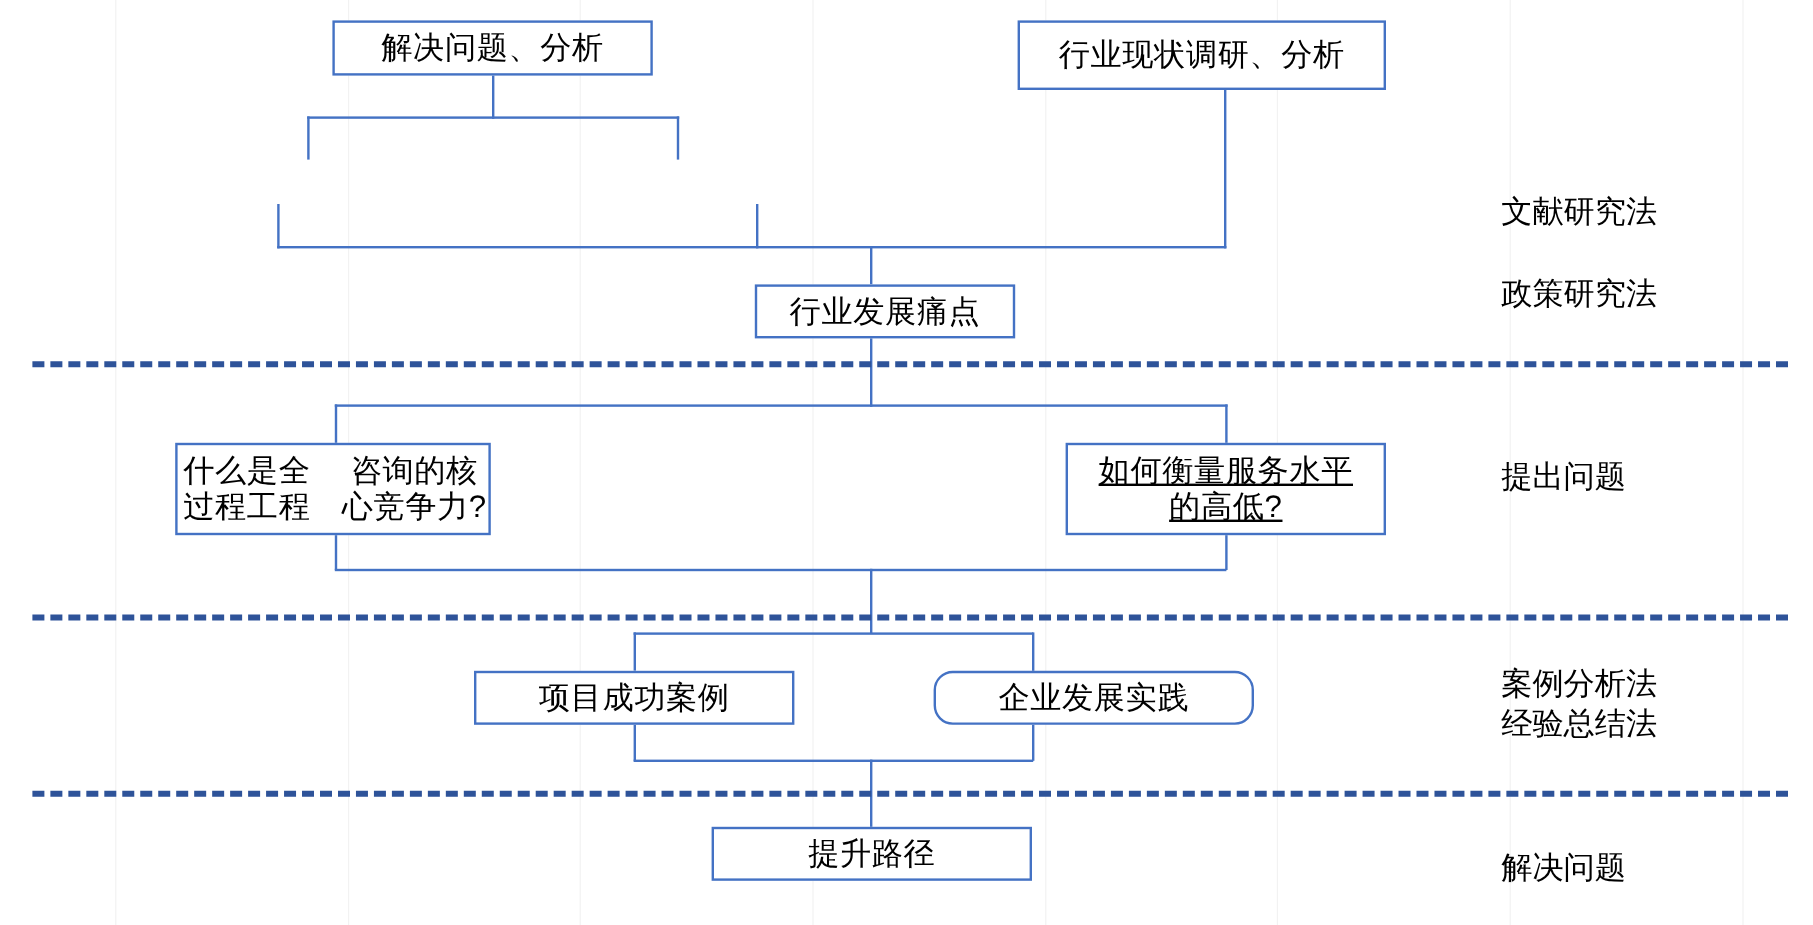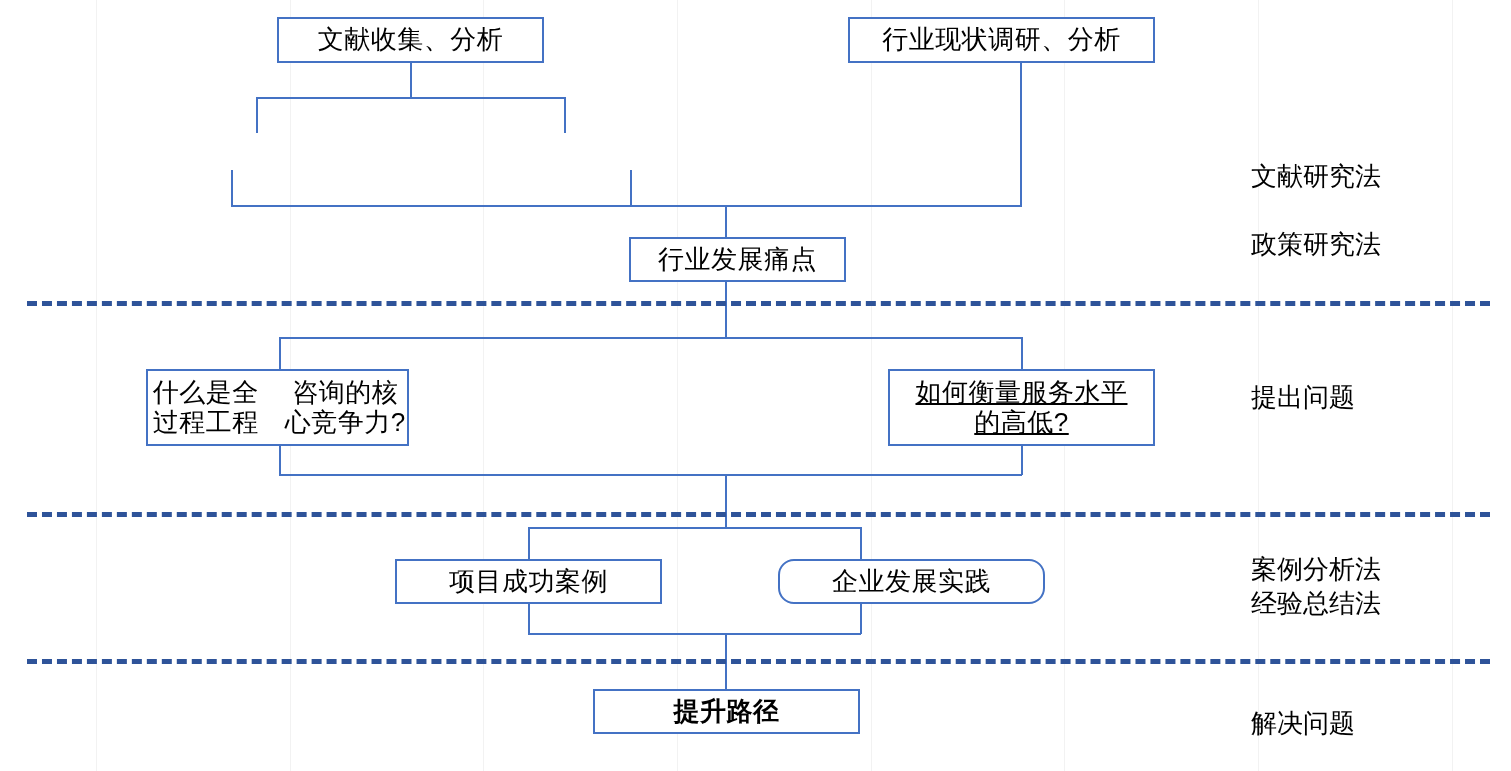--- a/index.html
+++ b/index.html
@@ -113,24 +113,24 @@
   <div class="conn v" style="left:528px; top:604px; height:30px;"></div>
   <div class="conn v" style="left:860px; top:604px; height:30px;"></div>
   <div class="conn h" style="left:528px; top:633px; width:333px;"></div>
   <div class="conn v" style="left:725px; top:633px; height:57px;"></div>
 
   <div class="divider" style="left:27px; top:301px; width:1463px;"></div>
   <div class="divider" style="left:27px; top:512px; width:1463px;"></div>
   <div class="divider" style="left:27px; top:659px; width:1463px;"></div>
 
   <div class="node" style="left:277px; top:17px; width:267px; height:46px;">
-    <span>文献收集、分析</span>
+    <span>解决问题、分析</span>
   </div>
 
-  <div class="node" style="left:848px; top:17px; width:307px; height:46px;">
+  <div class="node" style="left:848px; top:17px; width:307px; height:58px;">
     <span>行业现状调研、分析</span>
   </div>
 
 
 
   <div class="node" style="left:612px; top:237px; width:217px; height:45px;margin-left:17px;">
     <span>行业发展痛点</span>
   </div>
 
   <div class="node" style="left:146px; top:369px; width:263px; height:77px; gap:20px;">
@@ -144,21 +144,21 @@
   </div>
 
   <div class="node" style="left:395px; top:559px; width:267px; height:45px;">
     <span>项目成功案例</span>
   </div>
 
   <div class="node" style="left:778px; top:559px; width:267px; height:45px;border-radius:16px;">
     <span>企业发展实践</span>
   </div>
 
-  <div class="node" style="left:593px; top:689px; width:267px; height:45px;font-weight:bold;">
+  <div class="node" style="left:593px; top:689px; width:267px; height:45px;">
     <span>提升路径</span>
   </div>
 
   <div class="side-label" style="left:1251px; top:160px;">文献研究法</div>
   <div class="side-label" style="left:1251px; top:228px;">政策研究法</div>
   <div class="side-label" style="left:1251px; top:381px;">提出问题</div>
   <div class="side-label" style="left:1251px; top:553px;">案例分析法
 经验总结法</div>
   <div class="side-label" style="left:1251px; top:707px;">解决问题</div>
 

